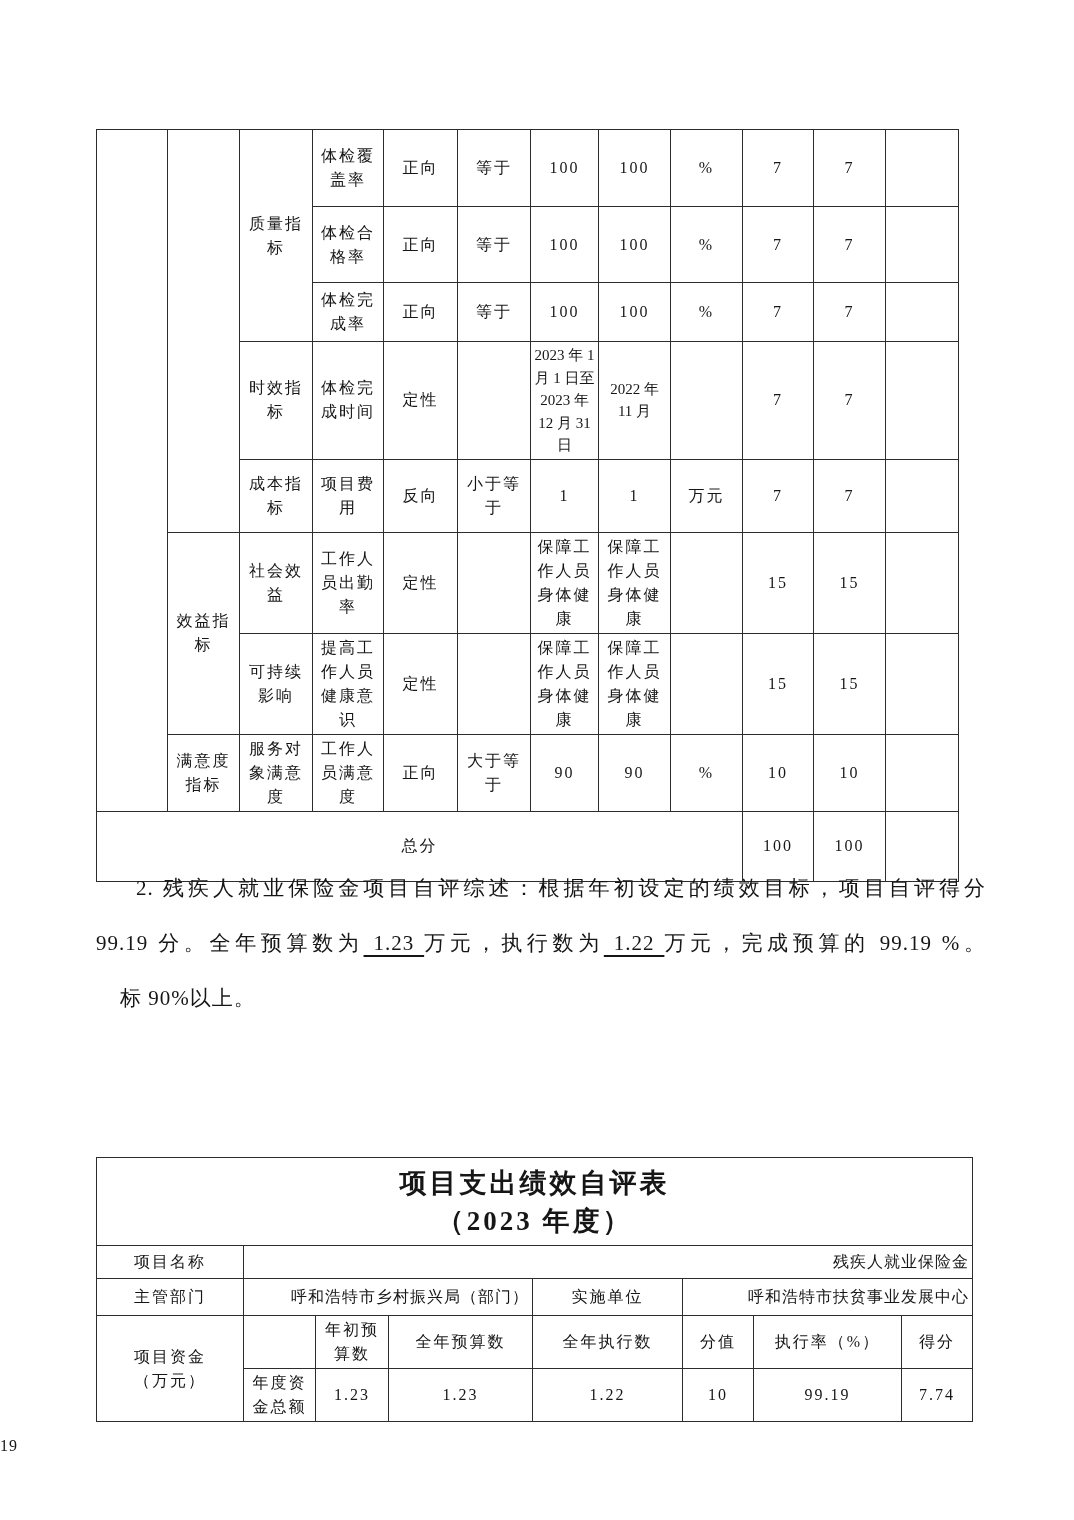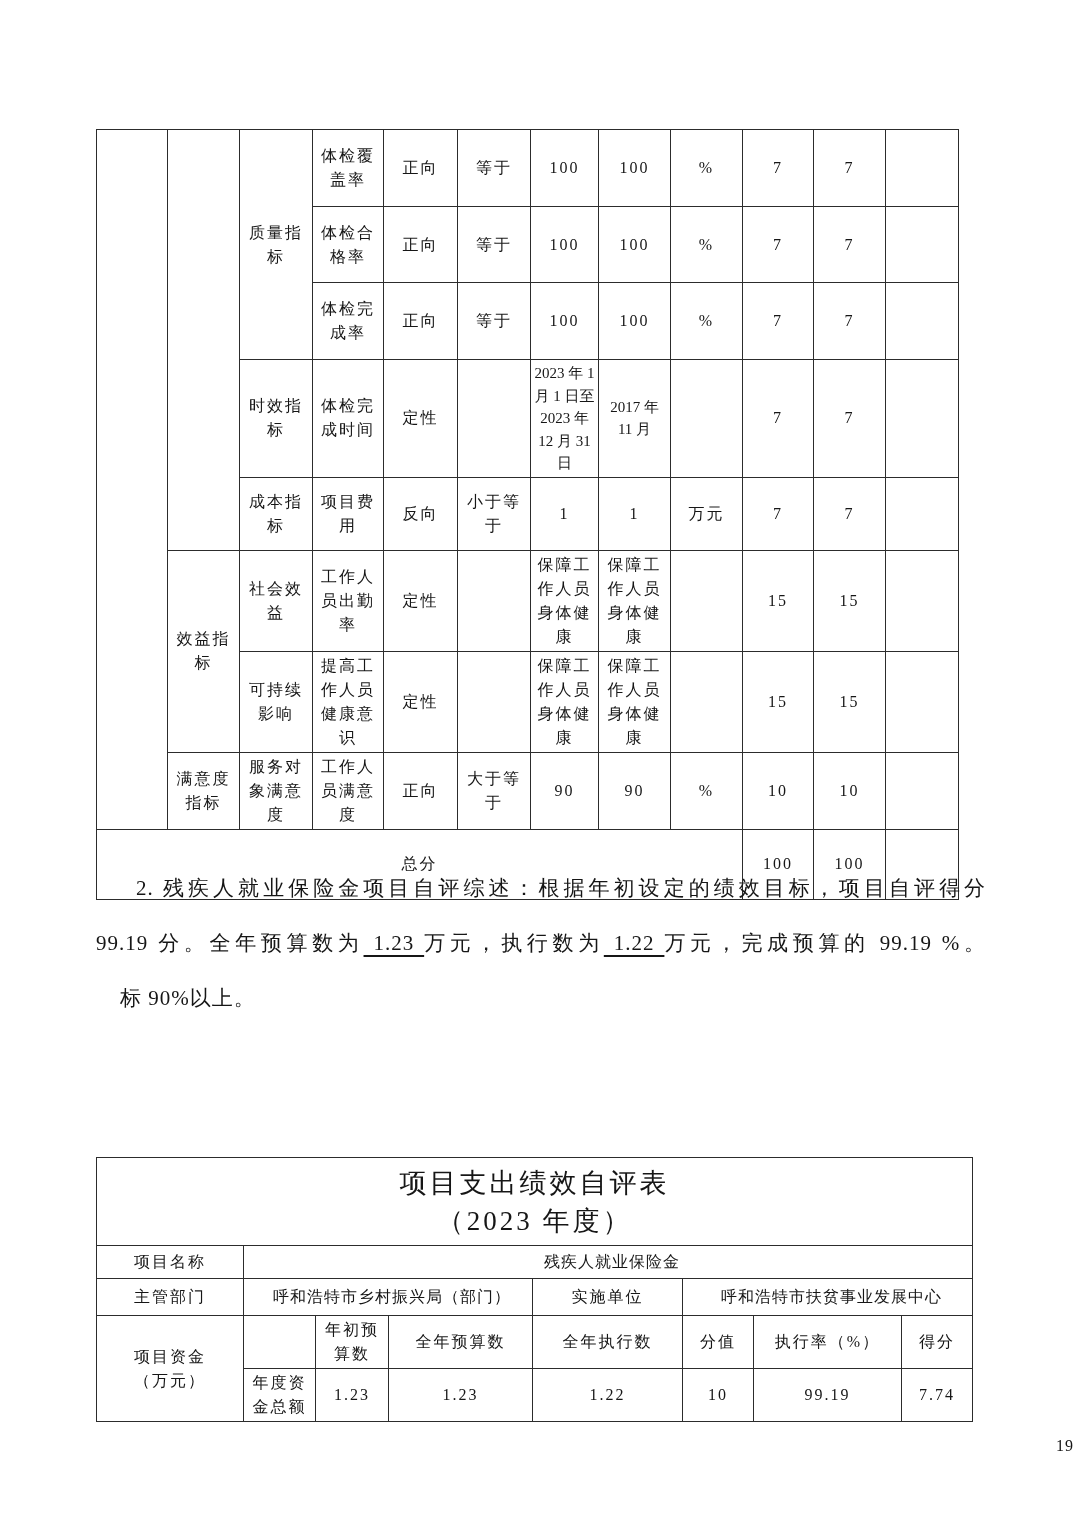--- a/index.html
+++ b/index.html
@@ -24,23 +24,23 @@
     vertical-align: middle;
     font-size: 16px;
     line-height: 1.5;
     letter-spacing: 2px;
     padding: 2px 3px;
     overflow: hidden;
   }
   #t1 { left: 96px; top: 129px; width: 862px; }
   #t2 { left: 96px; top: 1157px; width: 876px; }
   .sm { letter-spacing: 0; font-size: 15px; margin-left: 21px; }
-  .tleft { text-align: center; padding-left: 11px; letter-spacing: 1px; }
+  .tleft { text-align: right; padding-left: 11px; letter-spacing: 1px; }
   .t2title {
-    font-weight: normal;
+    font-weight: bold;
     font-size: 27px;
     letter-spacing: 3px;
     line-height: 38px;
   }
   .block { display: block; }
   .para {
     position: absolute;
     left: 96px;
     top: 861px;
     width: 890px;
@@ -59,21 +59,21 @@
   .uline {
     text-decoration: underline;
     text-underline-offset: 5px;
     text-decoration-thickness: 1.5px;
   }
   .pagenum {
     position: absolute;
     top: 1437px;
     left: 0;
     width: 100%;
-    text-align: right;
+    text-align: left;
     font-size: 16px;
     letter-spacing: 1px;
   }
 </style>
 </head>
 <body>
 
 <div class="page">
 
   <table id="t1">
@@ -110,38 +110,38 @@
       <td>体检合格率</td>
       <td>正向</td>
       <td>等于</td>
       <td>100</td>
       <td>100</td>
       <td>%</td>
       <td>7</td>
       <td>7</td>
       <td></td>
     </tr>
-    <tr style="height:77px">
+    <tr style="height:59px">
       <td>体检完成率</td>
       <td>正向</td>
       <td>等于</td>
       <td>100</td>
       <td>100</td>
       <td>%</td>
       <td>7</td>
       <td>7</td>
       <td></td>
     </tr>
     <tr style="height:91px">
       <td>时效指标</td>
       <td>体检完成时间</td>
       <td>定性</td>
       <td></td>
       <td class="sm">2023 年 1 月 1 日至 2023 年 12 月 31 日</td>
-      <td class="sm">2017 年 11 月</td>
+      <td class="sm">2022 年 11 月</td>
       <td></td>
       <td>7</td>
       <td>7</td>
       <td></td>
     </tr>
     <tr style="height:73px">
       <td>成本指标</td>
       <td>项目费用</td>
       <td>反向</td>
       <td>小于等于</td>

